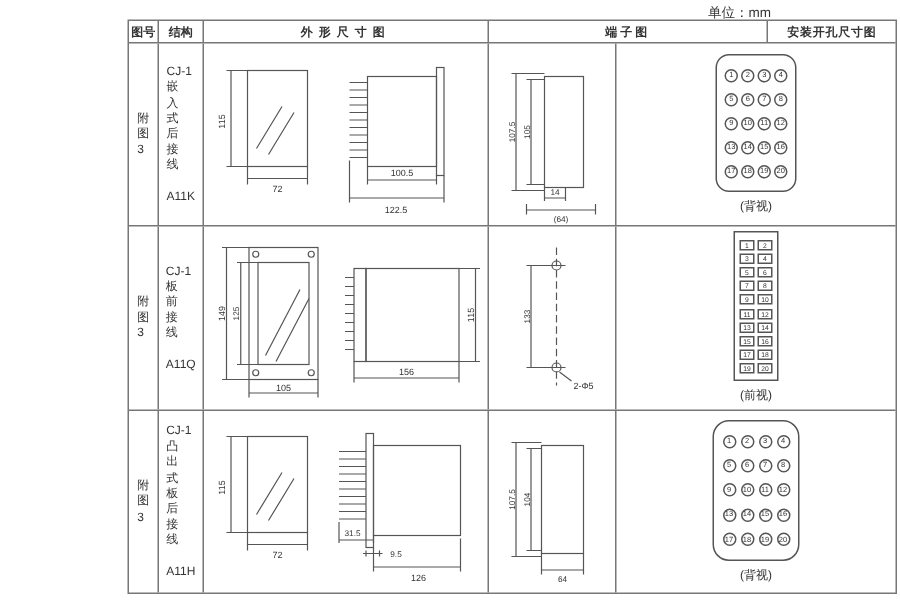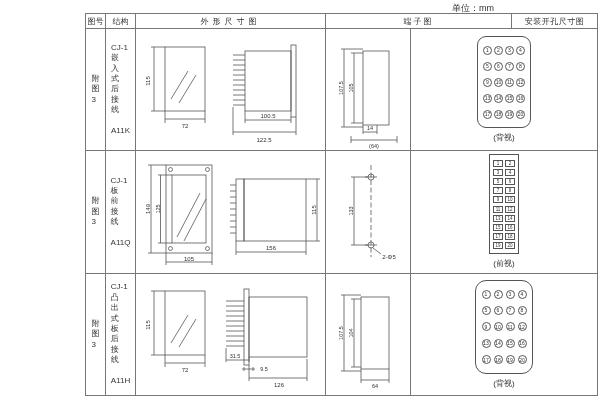--- a/index.html
+++ b/index.html
@@ -1,21 +1,21 @@
 <!DOCTYPE html>
 <html><head>
 <meta charset="utf-8">
 <style>
   * { margin:0; padding:0; box-sizing:border-box; }
   html,body { background:#fff; }
   body { font-family:"Liberation Sans", sans-serif; color:#333; }
   .page { position:relative; width:600px; height:400px; background:#fff; overflow:hidden; }
-  .unit-label { position:absolute; top:2px; left:452px; font-size:9px; color:#333; }
+  .unit-label { position:absolute; top:2px; left:472px; font-size:9px; color:#333; }
   .spec-table { position:absolute; left:85px; top:13px; width:513px; height:383px; border:1px solid #777; display:flex; flex-direction:column; background:#fff; }
-  .thead { display:flex; height:15px; border-bottom:1px solid #777; flex:none; }
+  .thead { display:flex; height:15px; border-bottom:1px solid #777; flex:none;font-weight:bold; }
   .trow { display:flex; flex:1; border-bottom:1px solid #777; min-height:0; }
   .trow:last-child { border-bottom:none; }
   .th, .td { border-right:1px solid #777; display:flex; align-items:center; justify-content:center; overflow:hidden; }
   .th:last-child, .td:last-child { border-right:none; }
   .c1 { width:20px; flex:none; } .c2 { width:30px; flex:none; } .c3 { width:190px; flex:none;text-align:right; } .c4 { width:85px; flex:none; } .c5 { flex:1; }
   .th { font-size:8px; color:#333; }
   .th.c3 { letter-spacing:4px; }
   .th.c4 { letter-spacing:0.5px; }
   .th.c5 { letter-spacing:2px; }
   .vtext { white-space:pre-line; font-size:8px; line-height:1.3; }

